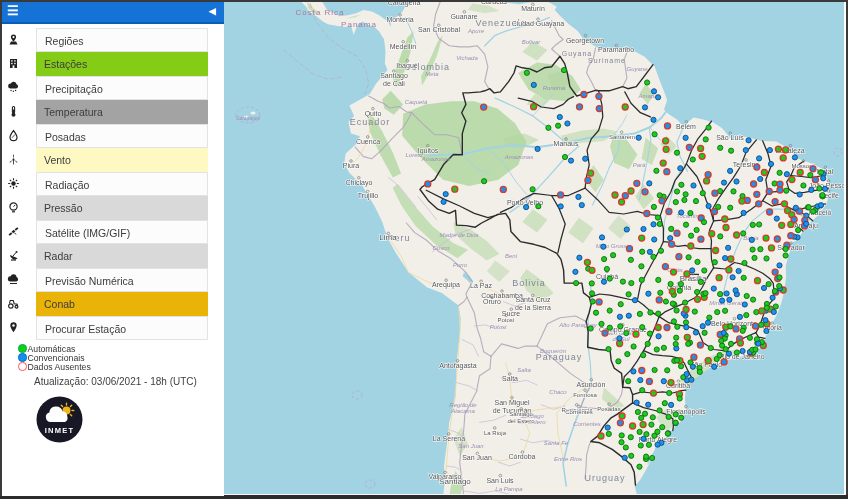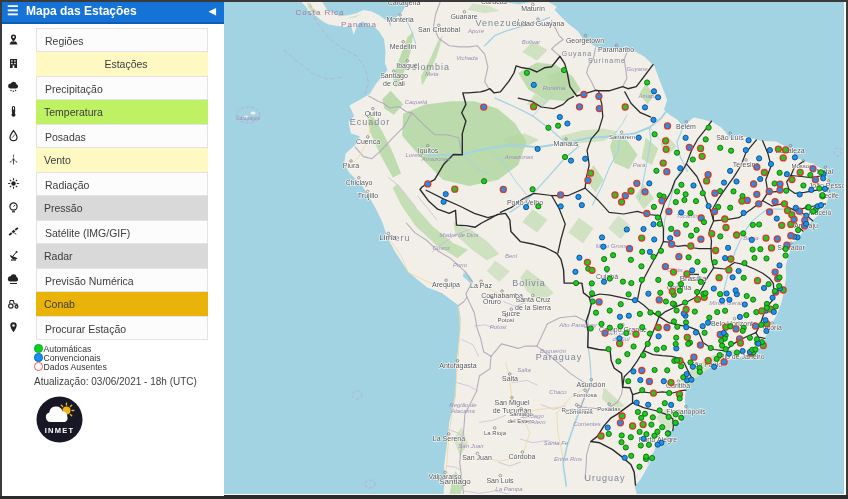--- a/index.html
+++ b/index.html
@@ -14,21 +14,21 @@
 #wB{position:absolute;z-index:55;left:224px;top:493.5px;width:624px;height:2px;background:#f7f7f7;}
 #side{position:absolute;left:0;top:0;width:224px;height:100%;background:#fff;}
 #hdr{position:absolute;left:0;top:0;width:224px;height:22px;background:#1572d6;border-bottom:2px solid #0b5cb8;
 color:#fff;font-weight:bold;font-size:12px;line-height:22px;}
 #hdr .t{position:absolute;left:26px;top:0;}
 #hdr .h{position:absolute;left:7px;top:0;font-weight:bold;font-size:13px;}
 #hdr .a{position:absolute;right:8px;top:0;font-size:9px;}
 #panel{position:absolute;left:36px;top:28px;width:172px;}
 .mi{box-sizing:border-box;height:24px;line-height:24px;padding-left:8px;font-size:10.5px;color:#3c3c3c;}
 .ic{position:absolute;left:7px;}
-#legend{position:absolute;left:34px;top:344px;font-size:8.7px;color:#333;}
+#legend{position:absolute;left:18px;top:344px;font-size:8.7px;color:#333;}
 .lr{height:9.2px;line-height:9.2px;}
 .lc{display:inline-block;width:6.5px;height:6.5px;border-radius:50%;margin-right:1px;vertical-align:-1px;}
 #atual{position:absolute;left:34px;top:376px;font-size:10px;color:#3f3f3f;}
 #logo{position:absolute;left:36px;top:396px;}
 </style></head><body>
 <div id="frame">
 <div id="map"><svg width="848" height="499" viewBox="0 0 848 499" font-family="Liberation Sans, sans-serif">
 <rect width="848" height="499" fill="#a2d3e3"></rect>
 <path d="M413.7 -4.9 L406.4 4.2 L402.2 12.1 L395.9 17.4 L390.7 22.1 L391.2 26.9 L387.0 21.1 L383.9 19.0 L384.9 33.2 L383.9 38.5 L385.5 51.1 L384.9 63.6 L387.5 69.9 L376.1 83.5 L369.8 93.9 L357.2 101.3 L349.4 105.4 L354.1 115.9 L348.4 122.1 L351.0 133.6 L359.9 136.2 L357.2 143.0 L353.1 146.7 L345.7 153.5 L344.2 162.9 L348.9 172.3 L362.5 186.0 L375.0 207.1 L382.3 221.9 L387.5 237.9 L395.9 252.9 L408.4 272.3 L427.3 287.5 L441.9 292.9 L458.6 305.5 L460.7 319.3 L459.7 334.9 L457.0 358.6 L456.0 383.7 L455.5 397.7 L449.2 422.4 L447.1 442.8 L444.0 466.0 L445.0 478.4 L442.4 503.6 L639.4 503.6 L634.7 486.5 L640.4 479.6 L646.7 468.4 L657.2 448.8 L666.6 436.7 L672.3 429.5 L682.2 420.0 L685.9 409.4 L684.9 398.8 L685.9 389.5 L692.7 380.3 L703.1 372.2 L709.4 368.2 L718.8 365.9 L726.1 360.8 L735.5 358.0 L742.8 356.3 L754.3 356.9 L754.9 351.8 L764.8 345.0 L765.3 337.1 L771.1 329.3 L773.2 321.5 L778.4 311.6 L782.0 300.6 L784.6 288.6 L786.2 276.6 L785.7 265.8 L790.9 247.5 L790.4 243.2 L797.2 240.0 L803.5 230.4 L810.8 221.9 L819.1 214.5 L826.4 203.9 L829.1 194.4 L829.6 186.0 L827.0 176.5 L822.8 169.2 L811.8 163.4 L798.2 158.7 L789.9 149.3 L776.3 141.5 L761.7 140.9 L748.1 137.3 L737.6 135.7 L732.4 139.4 L728.7 136.2 L721.9 127.9 L712.5 122.1 L703.1 119.5 L693.7 117.4 L688.0 122.1 L685.4 126.3 L681.7 124.7 L677.0 119.5 L668.7 114.3 L664.0 109.6 L667.1 100.2 L665.0 93.9 L659.2 79.3 L654.5 66.2 L650.4 62.6 L644.6 56.8 L633.1 50.5 L623.7 49.0 L612.2 48.4 L599.7 48.4 L592.4 44.8 L584.0 40.0 L577.7 31.1 L568.3 23.7 L560.0 15.8 L554.7 10.0 L556.8 6.8 L548.5 2.0 L539.1 1.5 L528.6 2.6 L519.2 4.2 L508.8 3.1 L499.4 0.4 L494.1 -1.2 L487.9 -4.9 Z" fill="#f2efe9"></path>
 <path d="M285.1 -10.2 L296.6 -4.9 L301.9 2.6 L306.0 6.8 L309.2 12.1 L316.5 16.3 L322.8 21.6 L328.0 24.2 L336.3 25.8 L344.7 26.9 L351.0 25.8 L353.6 34.8 L357.8 24.2 L362.5 21.6 L368.7 25.3 L374.5 26.9 L379.2 31.6 L383.4 38.5 L389.6 35.3 L391.2 26.9 L387.0 21.1 L379.2 15.3 L371.9 11.6 L363.5 10.0 L356.2 13.2 L347.8 15.3 L339.5 16.3 L334.3 13.2 L326.9 9.5 L320.7 -0.6 L316.5 -10.2 Z" fill="#f2efe9"></path>
@@ -828,23 +828,23 @@
 <div id="eT" class="edge"></div>
     <div id="eL" class="edge"></div>
 <div id="eB" class="edge"></div>
     <div id="eR" class="edge"></div>
 <div id="wR"></div>
     <div id="wB"></div>
     <div id="eB2"></div>
 <div id="side">
   <div id="panel">
         <div class="mi" style="background:#fcfcfc;border:1px solid #e3e3e3;">Regiões</div>
-<div class="mi" style="background:#fef9c3;text-align:center;">Estações</div>
+<div class="mi" style="background:#84cc16;">Estações</div>
 <div class="mi" style="background:#fcfcfc;border:1px solid #e3e3e3;">Precipitação</div>
-<div class="mi" style="background:#bef264;">Temperatura</div>
+<div class="mi" style="background:#a3a3a3;">Temperatura</div>
 <div class="mi" style="background:#fcfcfc;border:1px solid #e3e3e3;">Posadas</div>
 <div class="mi" style="background:#fef9c3;">Vento</div>
 <div class="mi" style="background:#fcfcfc;border:1px solid #e3e3e3;">Radiação</div>
 <div class="mi" style="background:#d9d9d9;">Pressão</div>
 <div class="mi" style="background:#fcfcfc;border:1px solid #e3e3e3;">Satélite (IMG/GIF)</div>
 <div class="mi" style="background:#d9d9d9;">Radar</div>
 <div class="mi" style="background:#fcfcfc;border:1px solid #e3e3e3;">Previsão Numérica</div>
 <div class="mi" style="background:#eab308;">Conab</div>
 <div class="mi" style="background:#fcfcfc;border:1px solid #e3e3e3;">Procurar Estação</div>
       </div>
@@ -930,16 +930,15 @@
     <circle cx="30.5" cy="14.5" r="4" fill="#f0b41e"></circle>
     <g stroke="#f0b41e" stroke-width="1.4" stroke-linecap="round">
           <path d="M30.5 9v-1.8M36 14.5h1.8M34.4 10.6l1.3-1.3M34.4 18.4l1.3 1.3M26.6 10.6l-1.3-1.3"></path>
         </g>
     <path d="M14.5 26a4.8 4.8 0 0 1-1.2-9.4 6.8 6.8 0 0 1 13.2-1.4 5 5 0 0 1 4.8 5.3 4.6 4.6 0 0 1-2.3 5.5z" fill="#fff"></path>
     <text x="23.5" y="36.5" font-size="7.5" font-weight="bold" fill="#fff" text-anchor="middle" letter-spacing="1.2">INMET</text>
   </svg>
 </div>
 <div id="hdr">
       <span class="h">☰</span>
-      <span class="t">Mapa das Estações</span>
       <span class="a">◀</span>
     </div>
 </div>
 
 </body></html>

